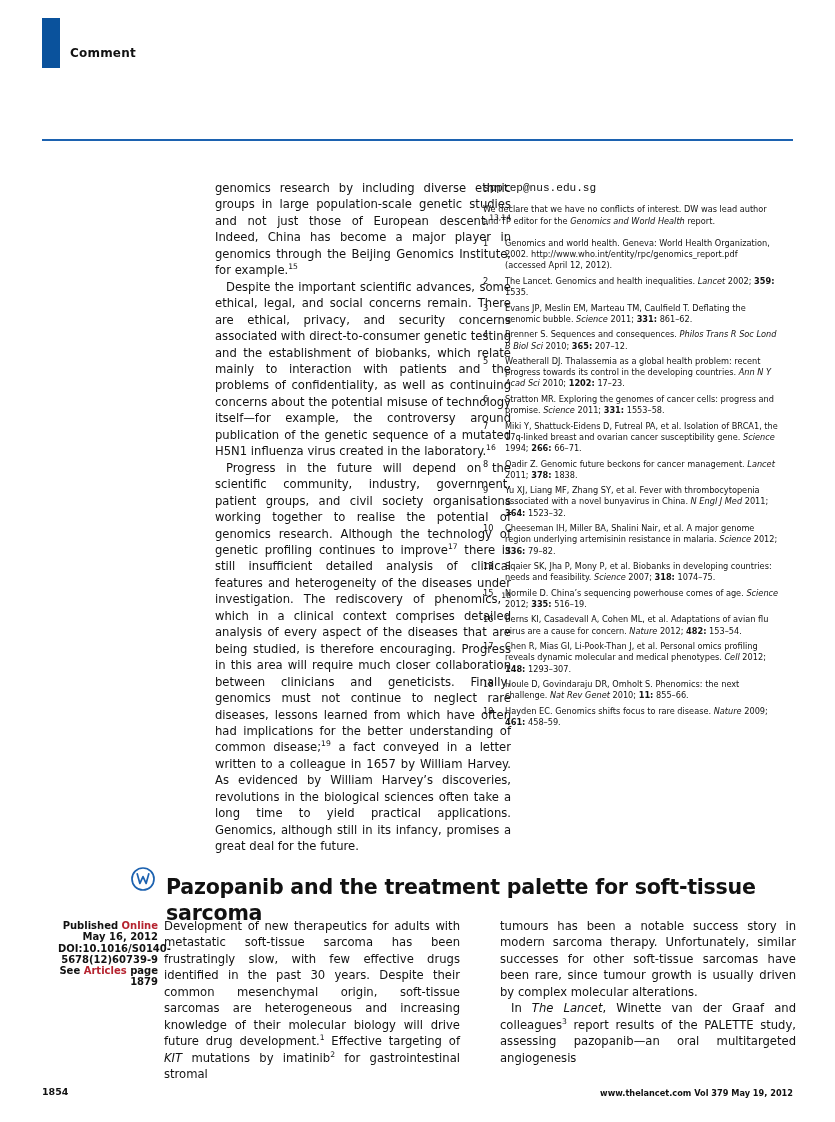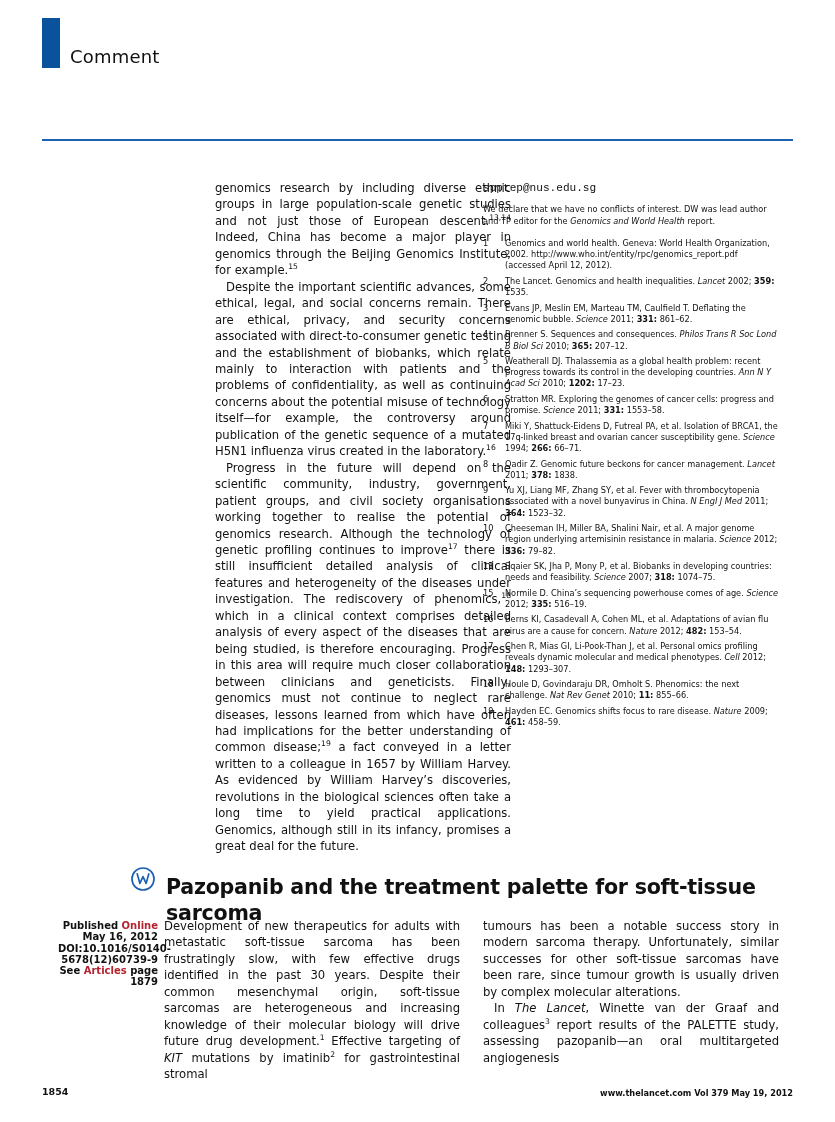--- a/index.html
+++ b/index.html
@@ -28,22 +28,22 @@
     top: 18px;
     width: 18px;
     height: 50px;
     background: #0a529c;
   }
   #section-label {
     position: absolute;
     left: 70px;
     top: 46px;
     font-family: "DejaVu Sans", sans-serif;
-    font-size: 18px;
-    font-weight: normal;
+    font-size: 12px;
+    font-weight: bold;
     letter-spacing: 0.2px;
     color: #111;
   }
   #header-rule {
     position: absolute;
     left: 42px;
     top: 139px;
     width: 751px;
     height: 2px;
     background: #1c62b0;
@@ -162,21 +162,21 @@
     text-align: right;
     font-family: "DejaVu Sans", sans-serif;
     font-size: 10px;
     line-height: 11.3px;
     font-weight: bold;
     color: #111;
   }
   #margin-note .red { color: #b5232f; }
 
   #col-left-bot  { position: absolute; left: 164px; top: 58px; width: 296px; }
-  #col-right-bot { position: absolute; left: 483px; top: 58px; width: 296px; }
+  #col-right-bot { position: absolute; left: 500px; top: 58px; width: 296px; }
 
   
   #footer-page {
     position: absolute;
     left: 42px;
     top: 1086px;
     font-family: "DejaVu Sans", sans-serif;
     font-size: 9.5px;
     font-weight: bold;
     color: #111;

